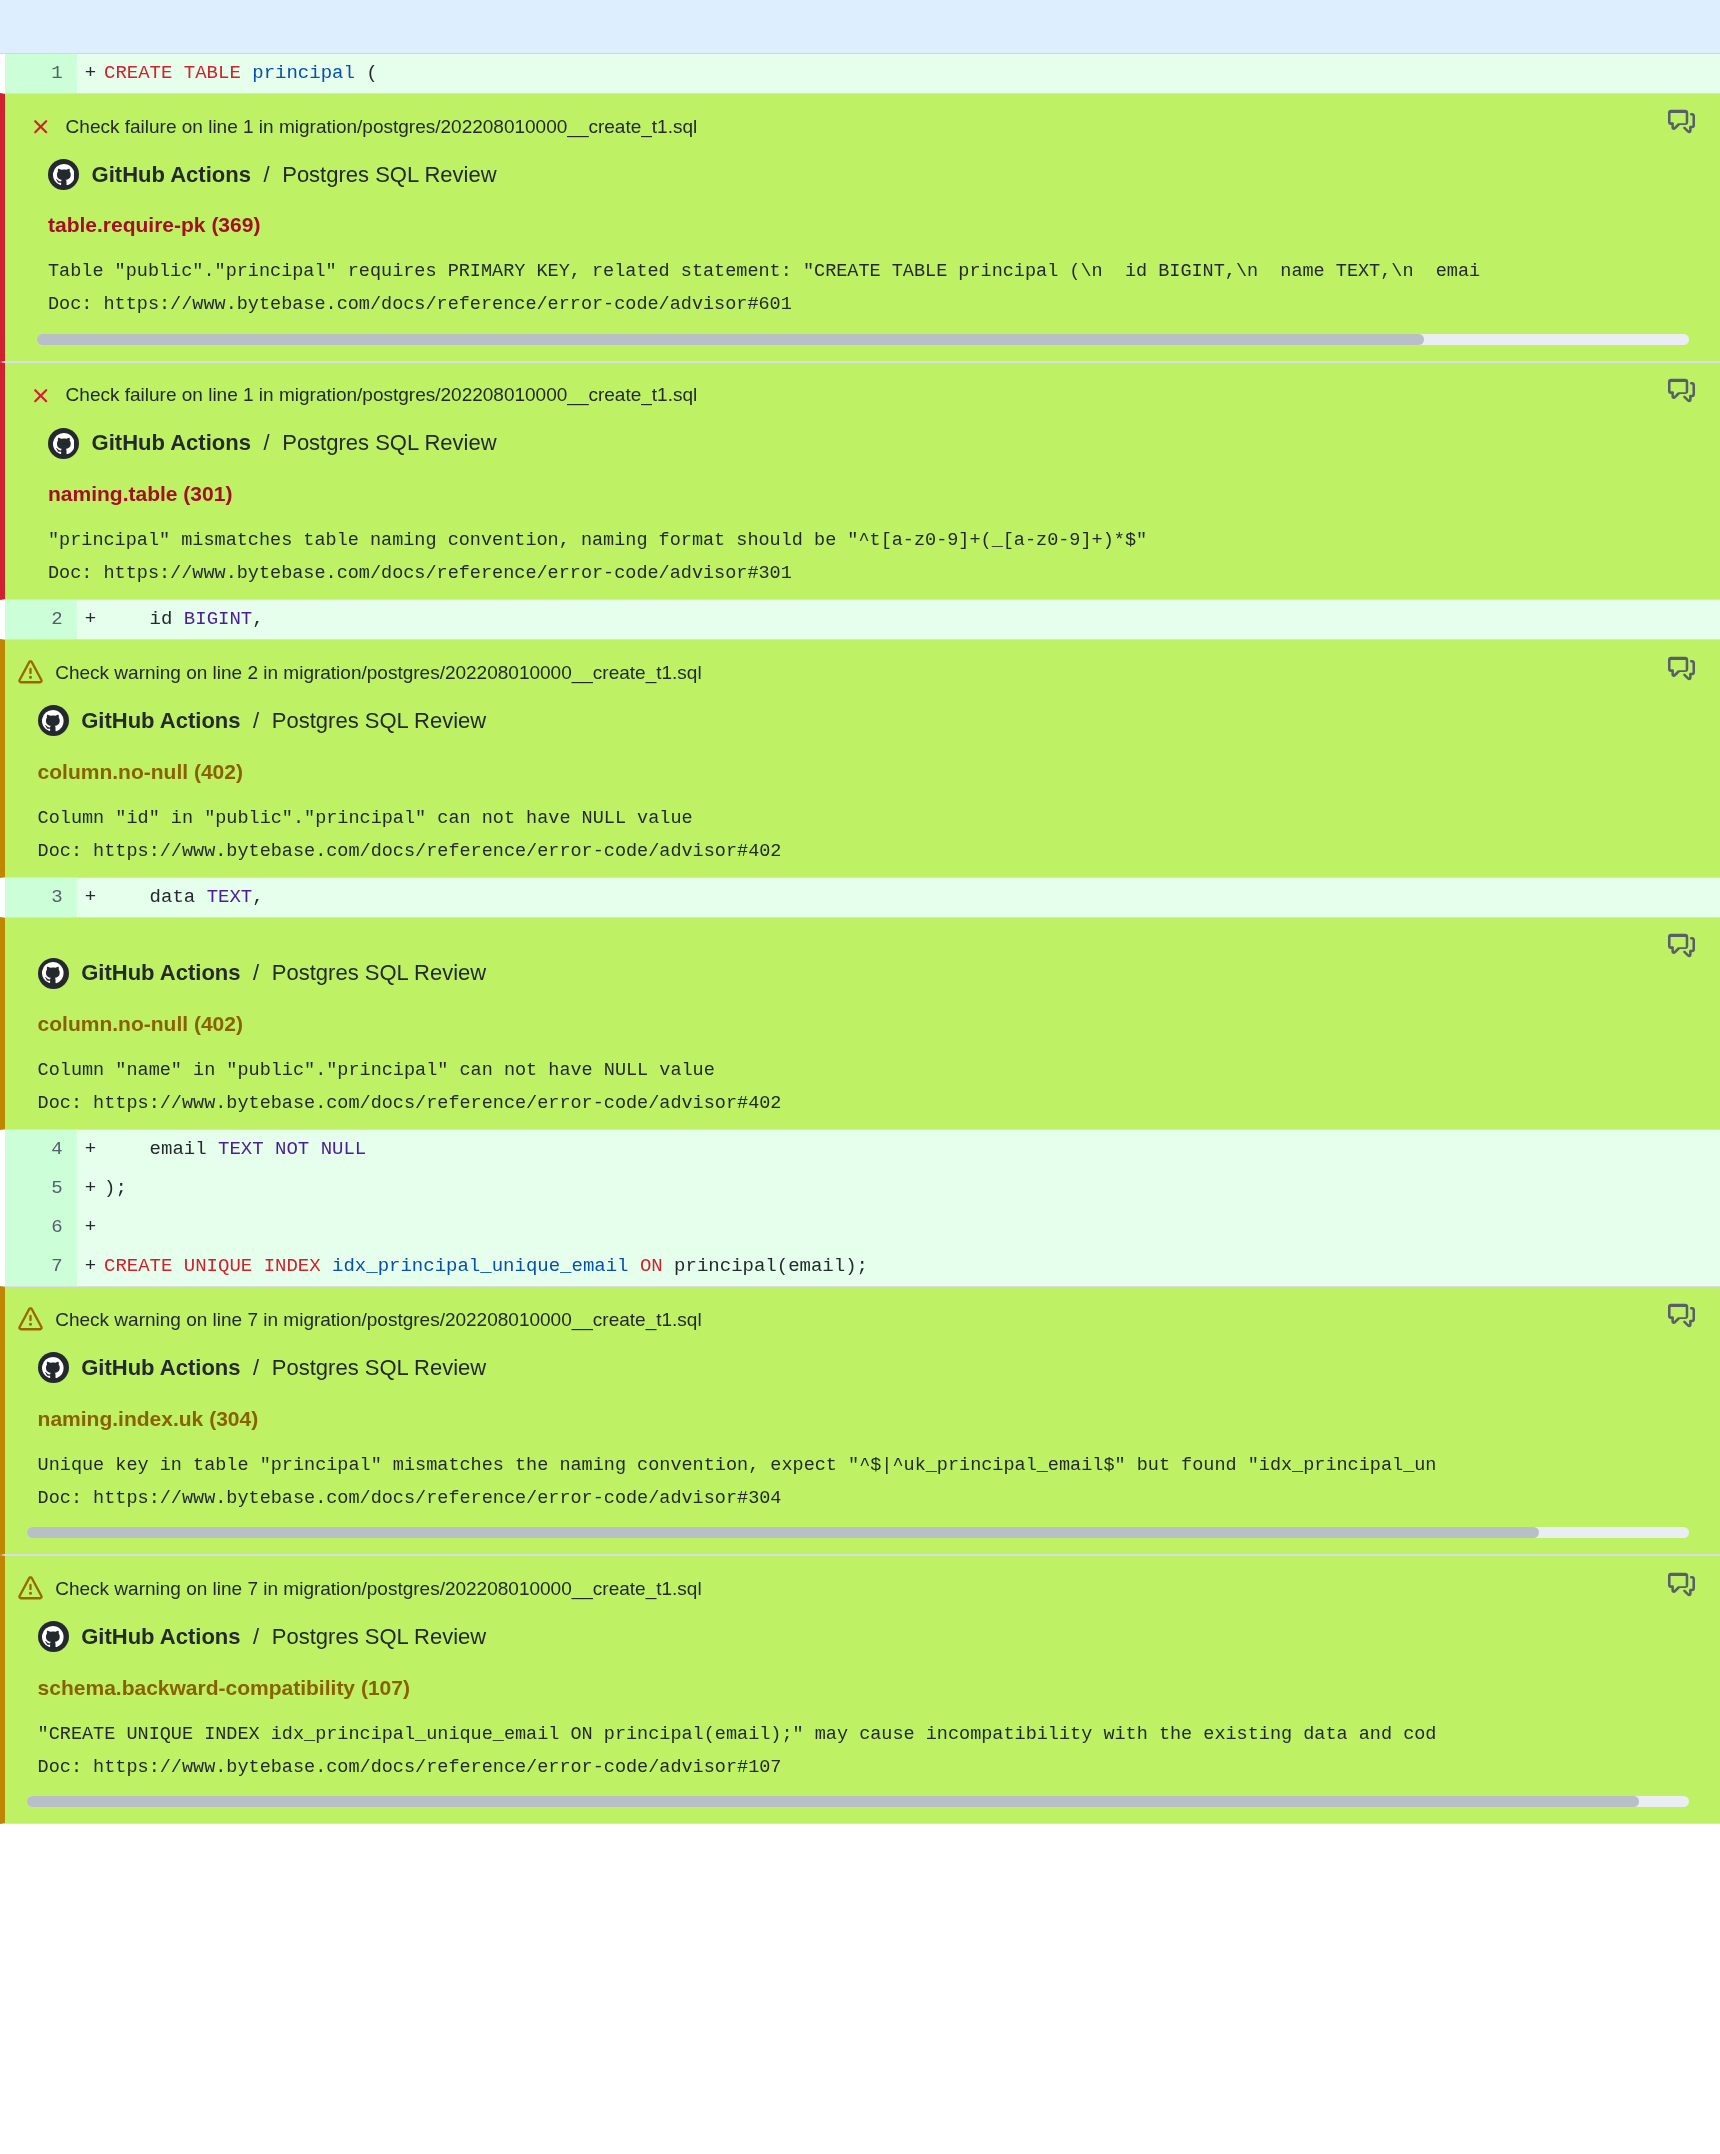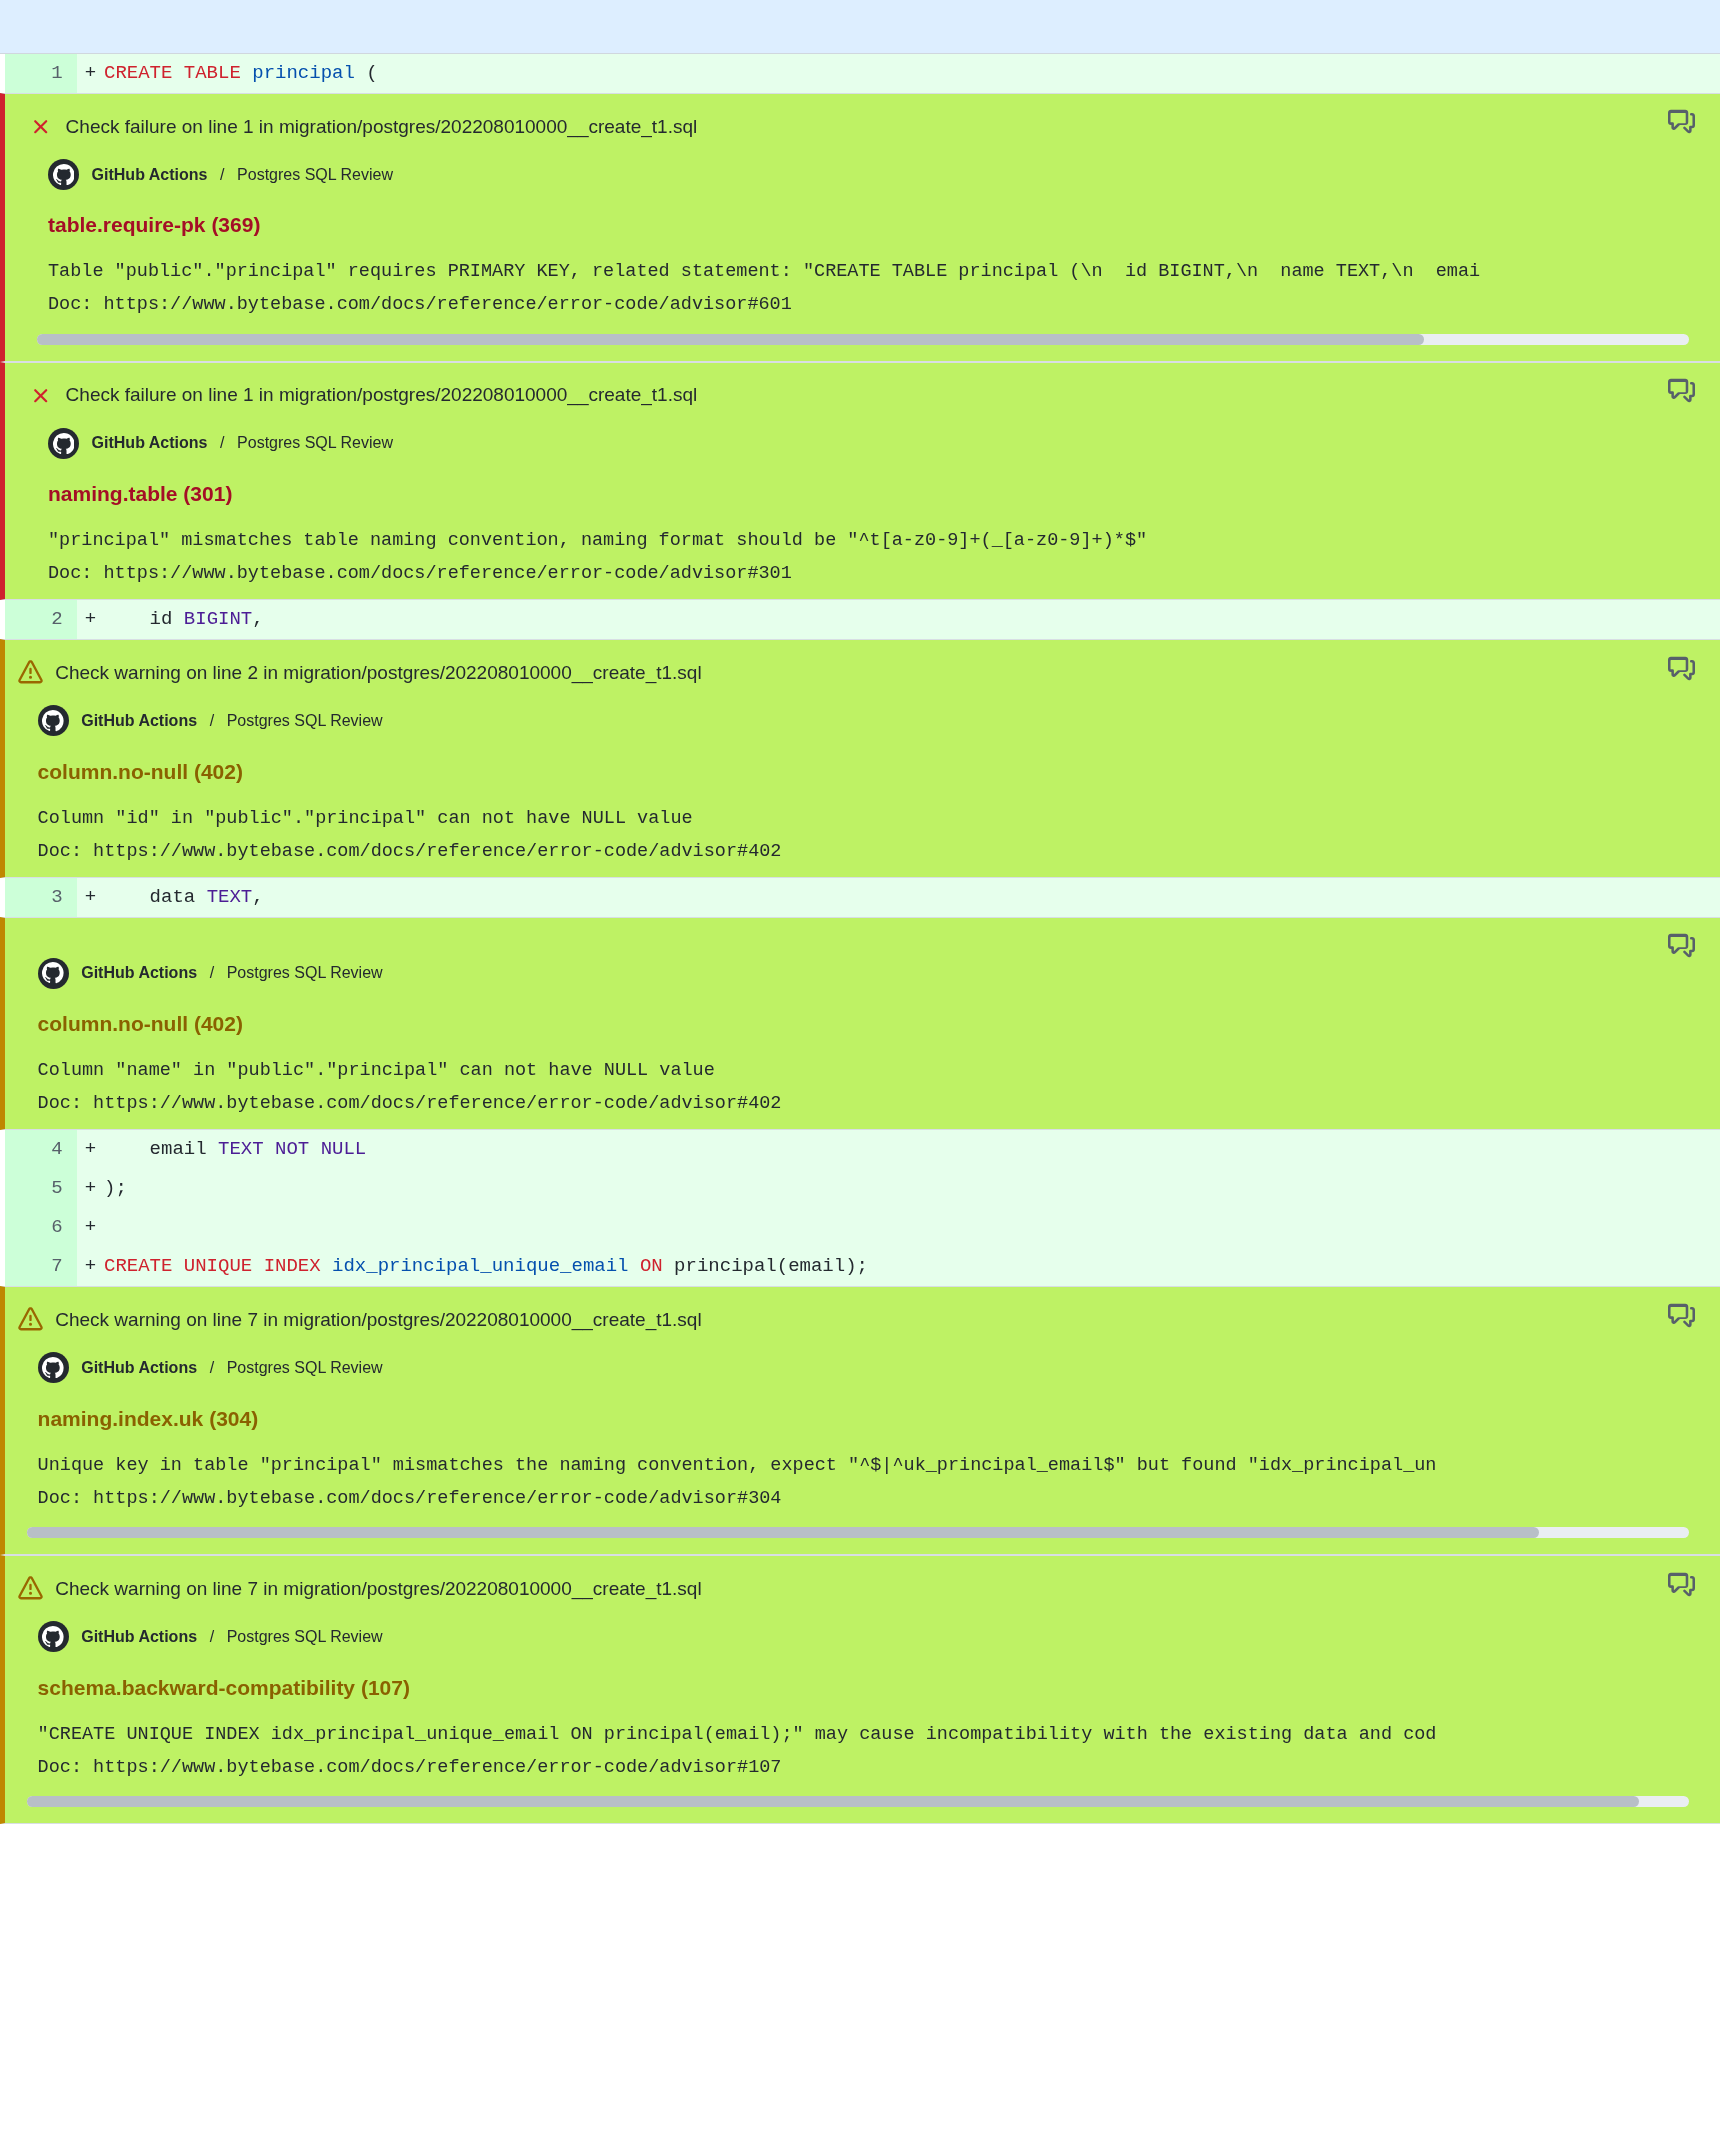--- a/index.html
+++ b/index.html
@@ -82,21 +82,21 @@
     justify-content: center;
     flex: 0 0 auto;
   }
   .ann-head .sev-icon svg { display: block; }
   .ann-title { color: #24292f; font-size: 19px; }
   .ann-actor {
     display: flex;
     align-items: center;
     gap: 12.6px;
     margin: 20px 0 0 20px;
-    font-size: 16px;
+    font-size: 22px;
   }
   .avatar {
     width: 31px; height: 31px;
     border-radius: 50%;
     background: #24292f;
     display: inline-flex;
     align-items: center;
     justify-content: center;
     flex: 0 0 auto;
   }

